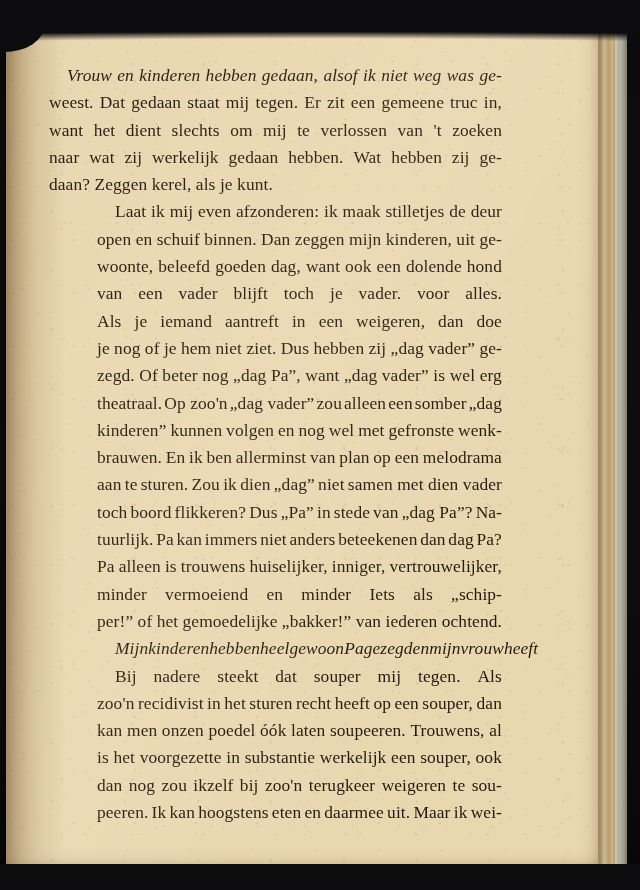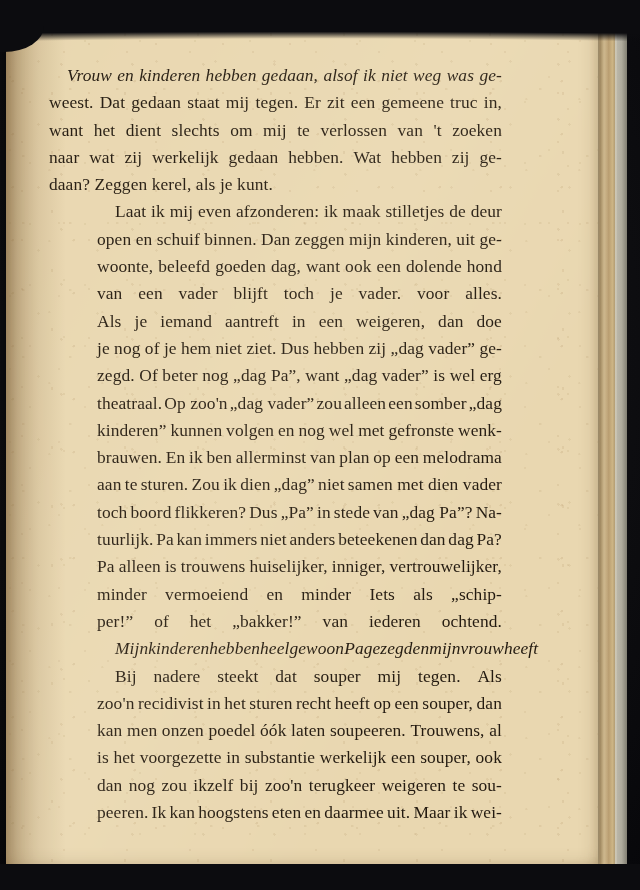--- a/index.html
+++ b/index.html
@@ -436,20 +436,21 @@
           <span>en</span>
           <span>minder</span>
           <span>Iets</span>
           <span>als</span>
           <span>„schip-</span>
         </span>
         <span class="ln just">
           <span>per!”</span>
           <span>of</span>
           <span>het</span>
+          <span>gemoedelijke</span>
           <span>„bakker!”</span>
           <span>van</span>
           <span>iederen</span>
           <span>ochtend.</span>
         </span>
       </p>
       <p class="para">
         <span class="ln ital indent just">
           <span>Mijn</span>
           <span>kinderen</span>

